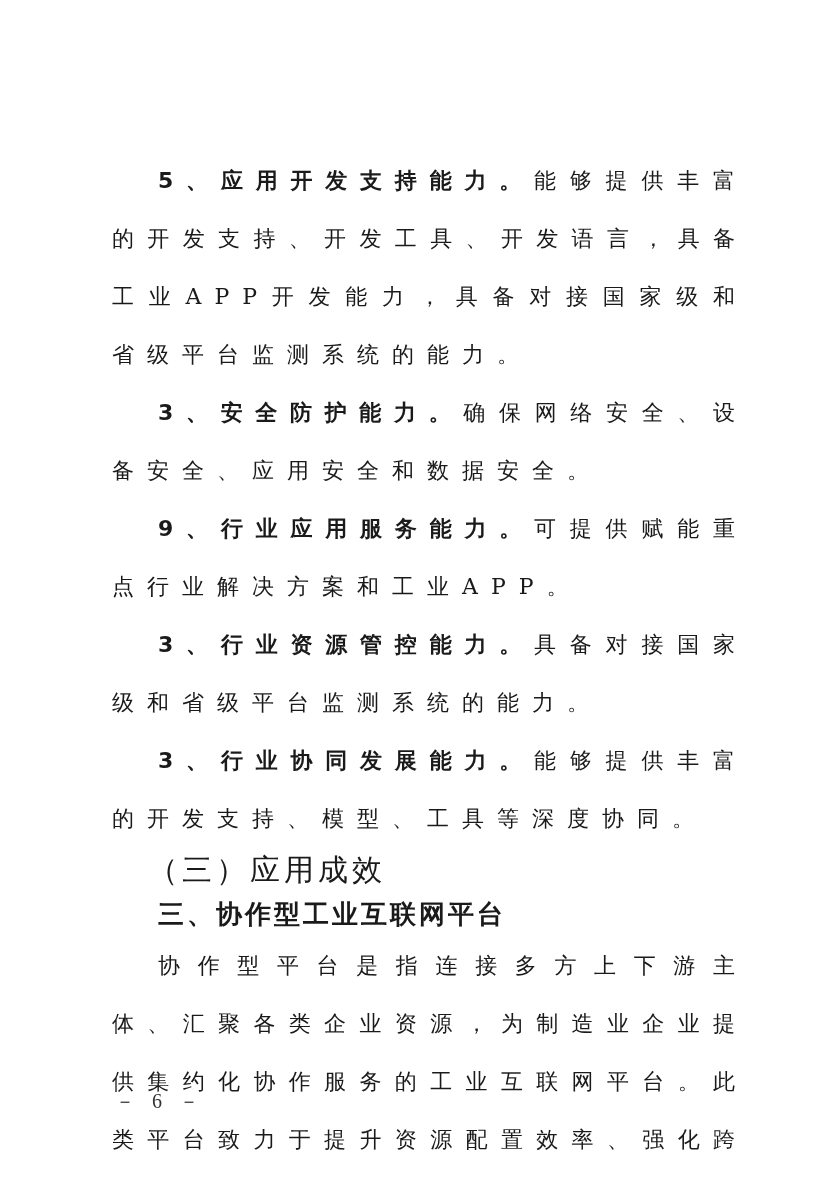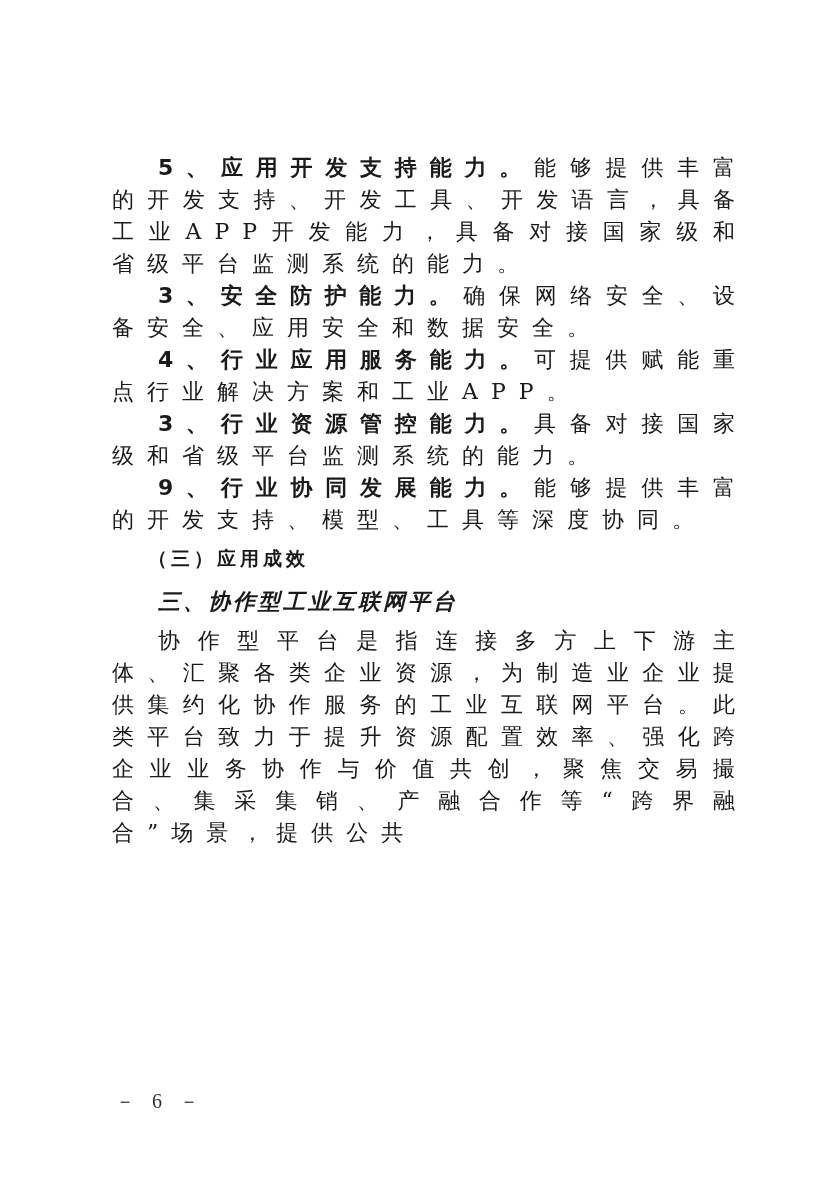--- a/index.html
+++ b/index.html
@@ -1,36 +1,36 @@
 <!DOCTYPE html>
 <html><head>
 <meta charset="utf-8">
 <style>
   html, body { margin: 0; padding: 0; background: #ffffff; }
   body { width: 833px; height: 1178px; position: relative; overflow: hidden;
          font-family: "DejaVu Serif", "Liberation Serif", serif; color: #1a1a1a; }
   .page { position: absolute; left: 112px; top: 152px; width: 636px; }
-  .para { font-size: 22px; line-height: 32px; letter-spacing: 13px; margin: 0;
+  .para { font-size: 22px; line-height: 58px; letter-spacing: 13px; margin: 0;
           text-align: justify; text-align-last: left; word-break: break-all; }
   .indent { text-indent: 46px; }
   .bold { font-weight: bold; font-family: "DejaVu Sans", "Liberation Sans", sans-serif; letter-spacing: 12px; }
-  .h3 { font-size: 19px; line-height: 44.4px; font-weight: bold; letter-spacing: 4px; margin: 0;
+  .h3 { font-size: 30px; line-height: 44.4px; font-weight: normal; letter-spacing: 4px; margin: 0;
         padding-left: 36px; font-family: "DejaVu Sans", sans-serif; }
-  .h2 { font-size: 22px; line-height: 44.4px; font-weight: bold; letter-spacing: 3px; margin: 0;
-        padding-left: 46px; font-family: "DejaVu Sans", sans-serif; font-style: italic; }
+  .h2 { font-size: 26px; line-height: 44.4px; font-weight: bold; letter-spacing: 3px; margin: 0;
+        padding-left: 46px; font-family: "DejaVu Sans", sans-serif; }
   .pagenum { position: absolute; left: 115px; top: 1088px; font-size: 20px; letter-spacing: 6px;
              font-family: "Liberation Serif", serif; color: #333; }
 </style>
 </head>
 <body>
 
 <div class="page">
   <p class="para indent"><span class="bold">5、应用开发支持能力。</span><span>能够提供丰富的开发支持、开发工具、开发语言，具备工业APP开发能力，具备对接国家级和省级平台监测系统的能力。</span></p>
   <p class="para indent"><span class="bold">3、安全防护能力。</span><span>确保网络安全、设备安全、应用安全和数据安全。</span></p>
-  <p class="para indent"><span class="bold">4、行业应用服务能力。</span><span>可提供赋能重点行业解决方案和工业APP。</span></p>
+  <p class="para indent"><span class="bold">9、行业应用服务能力。</span><span>可提供赋能重点行业解决方案和工业APP。</span></p>
   <p class="para indent"><span class="bold">3、行业资源管控能力。</span><span>具备对接国家级和省级平台监测系统的能力。</span></p>
-  <p class="para indent"><span class="bold">9、行业协同发展能力。</span><span>能够提供丰富的开发支持、模型、工具等深度协同。</span></p>
+  <p class="para indent"><span class="bold">3、行业协同发展能力。</span><span>能够提供丰富的开发支持、模型、工具等深度协同。</span></p>
   <p class="h3">（三）应用成效</p>
   <p class="h2">三、协作型工业互联网平台</p>
   <p class="para indent">协作型平台是指连接多方上下游主体、汇聚各类企业资源，为制造业企业提供集约化协作服务的工业互联网平台。此类平台致力于提升资源配置效率、强化跨企业业务协作与价值共创，聚焦交易撮合、集采集销、产融合作等“跨界融合”场景，提供公共</p>
 </div>
 
 <div class="pagenum">－ 6 －</div>
 
 </body></html>

